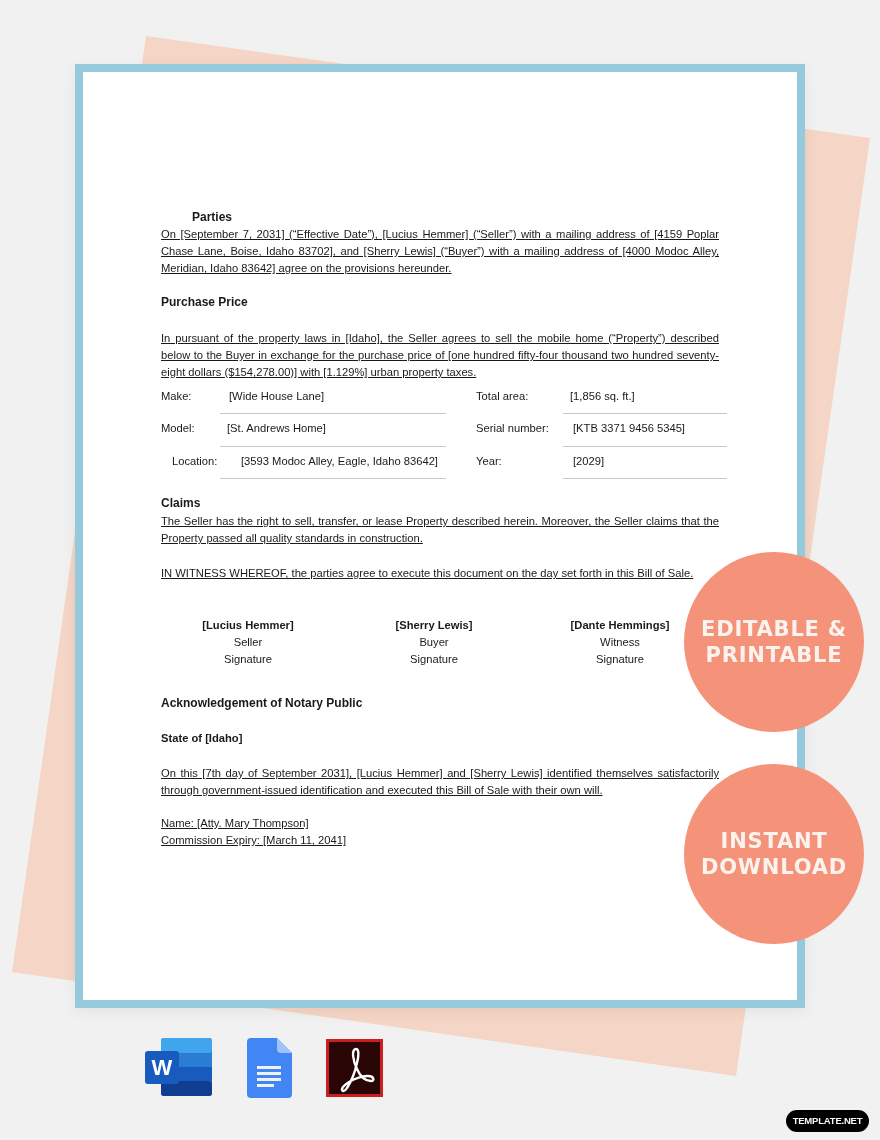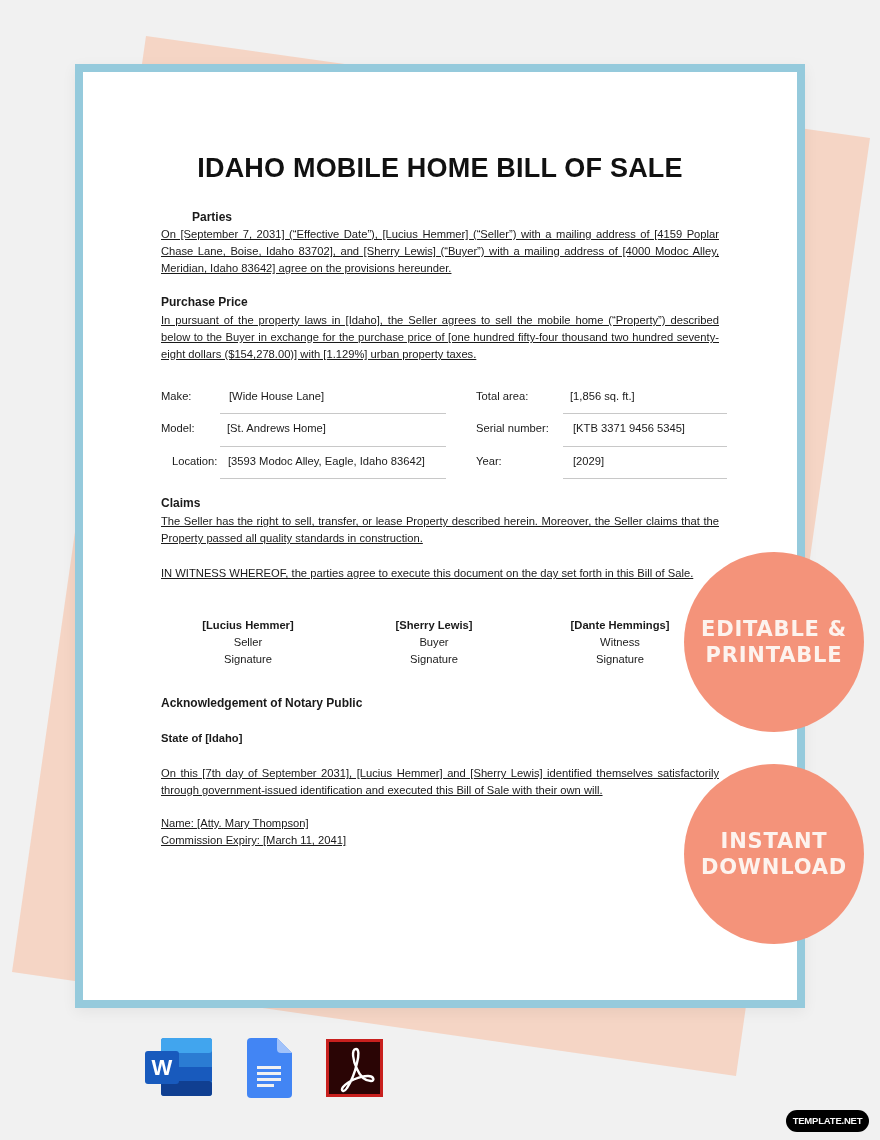--- a/index.html
+++ b/index.html
@@ -57,39 +57,38 @@
     letter-spacing: -0.2px;
   }
 </style>
 </head>
 <body>
 
 <div class="peach-sheet"></div>
 <div class="frame"></div>
 
 <div class="doc">
-  <div class="title">IDAHO MOBILE HOME BILL OF SALE</div>
 
   <div class="sec-head" style="top:209px;margin-left:31px;">Parties</div>
   <div class="para" style="top:226px;">On [September 7, 2031] (“Effective Date”), [Lucius Hemmer] (“Seller”) with a mailing address of [4159 Poplar Chase Lane, Boise, Idaho 83702], and [Sherry Lewis] (“Buyer”) with a mailing address of [4000 Modoc Alley, Meridian, Idaho 83642] agree on the provisions hereunder.</div>
 
   <div class="sec-head" style="top:294px;">Purchase Price</div>
-  <div class="para" style="top:312px;">In pursuant of the property laws in [Idaho], the Seller agrees to sell the mobile home (“Property”) described below to the Buyer in exchange for the purchase price of [one hundred fifty-four thousand two hundred seventy-eight dollars ($154,278.00)] with [1.129%] urban property taxes.</div>
+  <div class="para" style="top:330px;">In pursuant of the property laws in [Idaho], the Seller agrees to sell the mobile home (“Property”) described below to the Buyer in exchange for the purchase price of [one hundred fifty-four thousand two hundred seventy-eight dollars ($154,278.00)] with [1.129%] urban property taxes.</div>
 
   <div>
     <div class="kv-label" style="left:161px; top:388px;">Make:</div>
     <div class="kv-value" style="left:229px; top:388px;">[Wide House Lane]</div>
     <div class="kv-line" style="left:220px; top:413px; width:226px;"></div>
 
     <div class="kv-label" style="left:161px; top:420px;">Model:</div>
     <div class="kv-value" style="left:227px; top:420px;">[St. Andrews Home]</div>
     <div class="kv-line" style="left:220px; top:446px; width:226px;"></div>
 
     <div class="kv-label" style="left:172px; top:453px;">Location:</div>
-    <div class="kv-value" style="left:228px; top:453px;">[3593 Modoc Alley, Eagle, Idaho 83642]</div>
+    <div class="kv-value" style="left:241px; top:453px;">[3593 Modoc Alley, Eagle, Idaho 83642]</div>
     <div class="kv-line" style="left:220px; top:478px; width:226px;"></div>
 
     <div class="kv-label" style="left:476px; top:388px;">Total area:</div>
     <div class="kv-value" style="left:570px; top:388px;">[1,856 sq. ft.]</div>
     <div class="kv-line" style="left:563px; top:413px; width:164px;"></div>
 
     <div class="kv-label" style="left:476px; top:420px;">Serial number:</div>
     <div class="kv-value" style="left:573px; top:420px;">[KTB 3371 9456 5345]</div>
     <div class="kv-line" style="left:563px; top:446px; width:164px;"></div>
 

